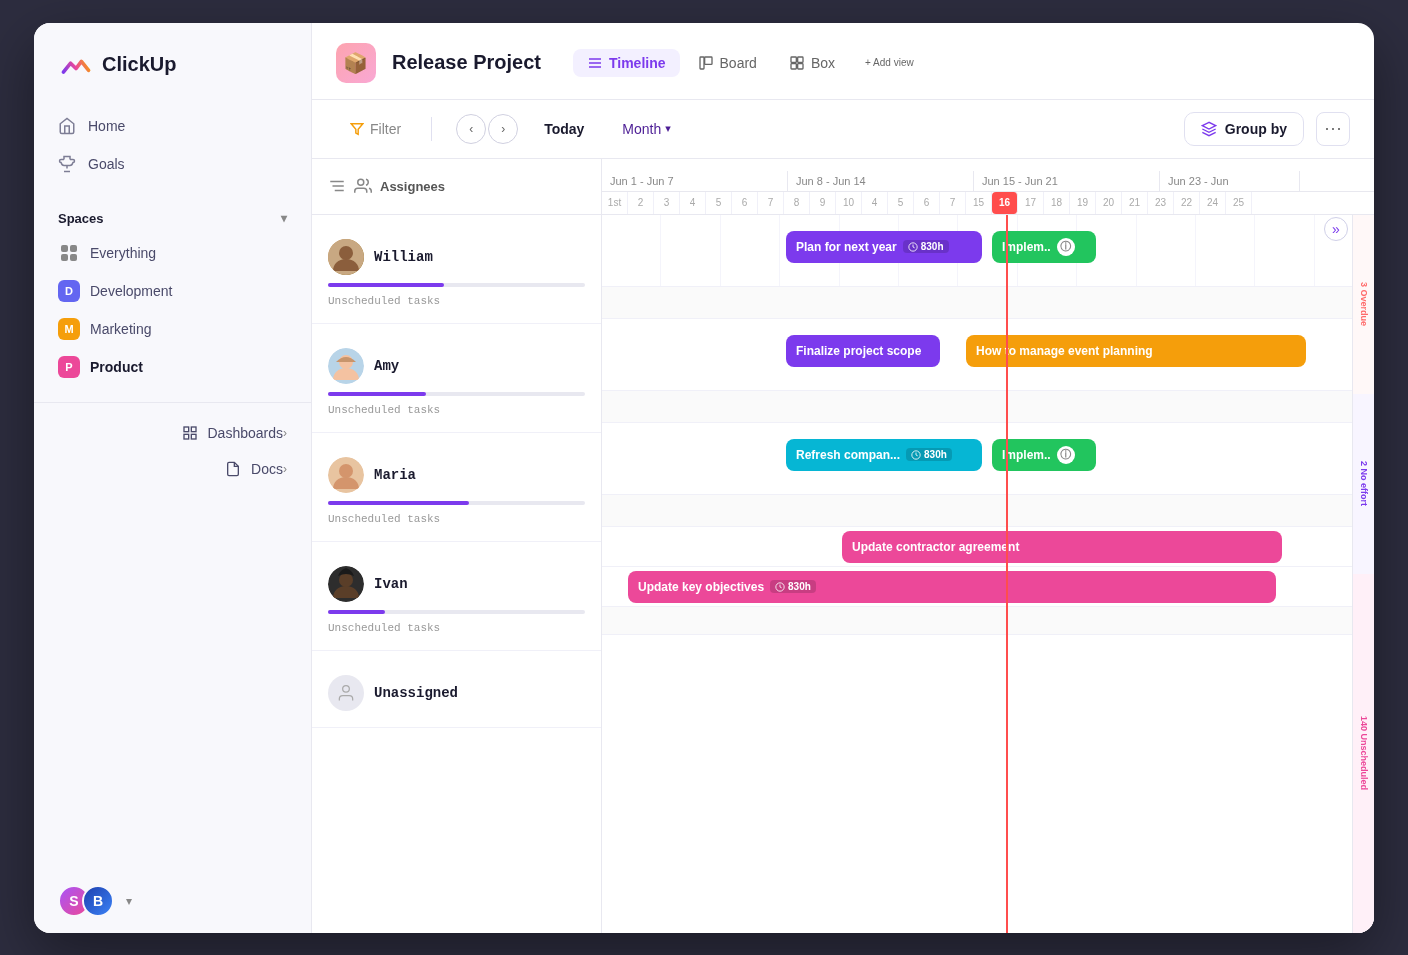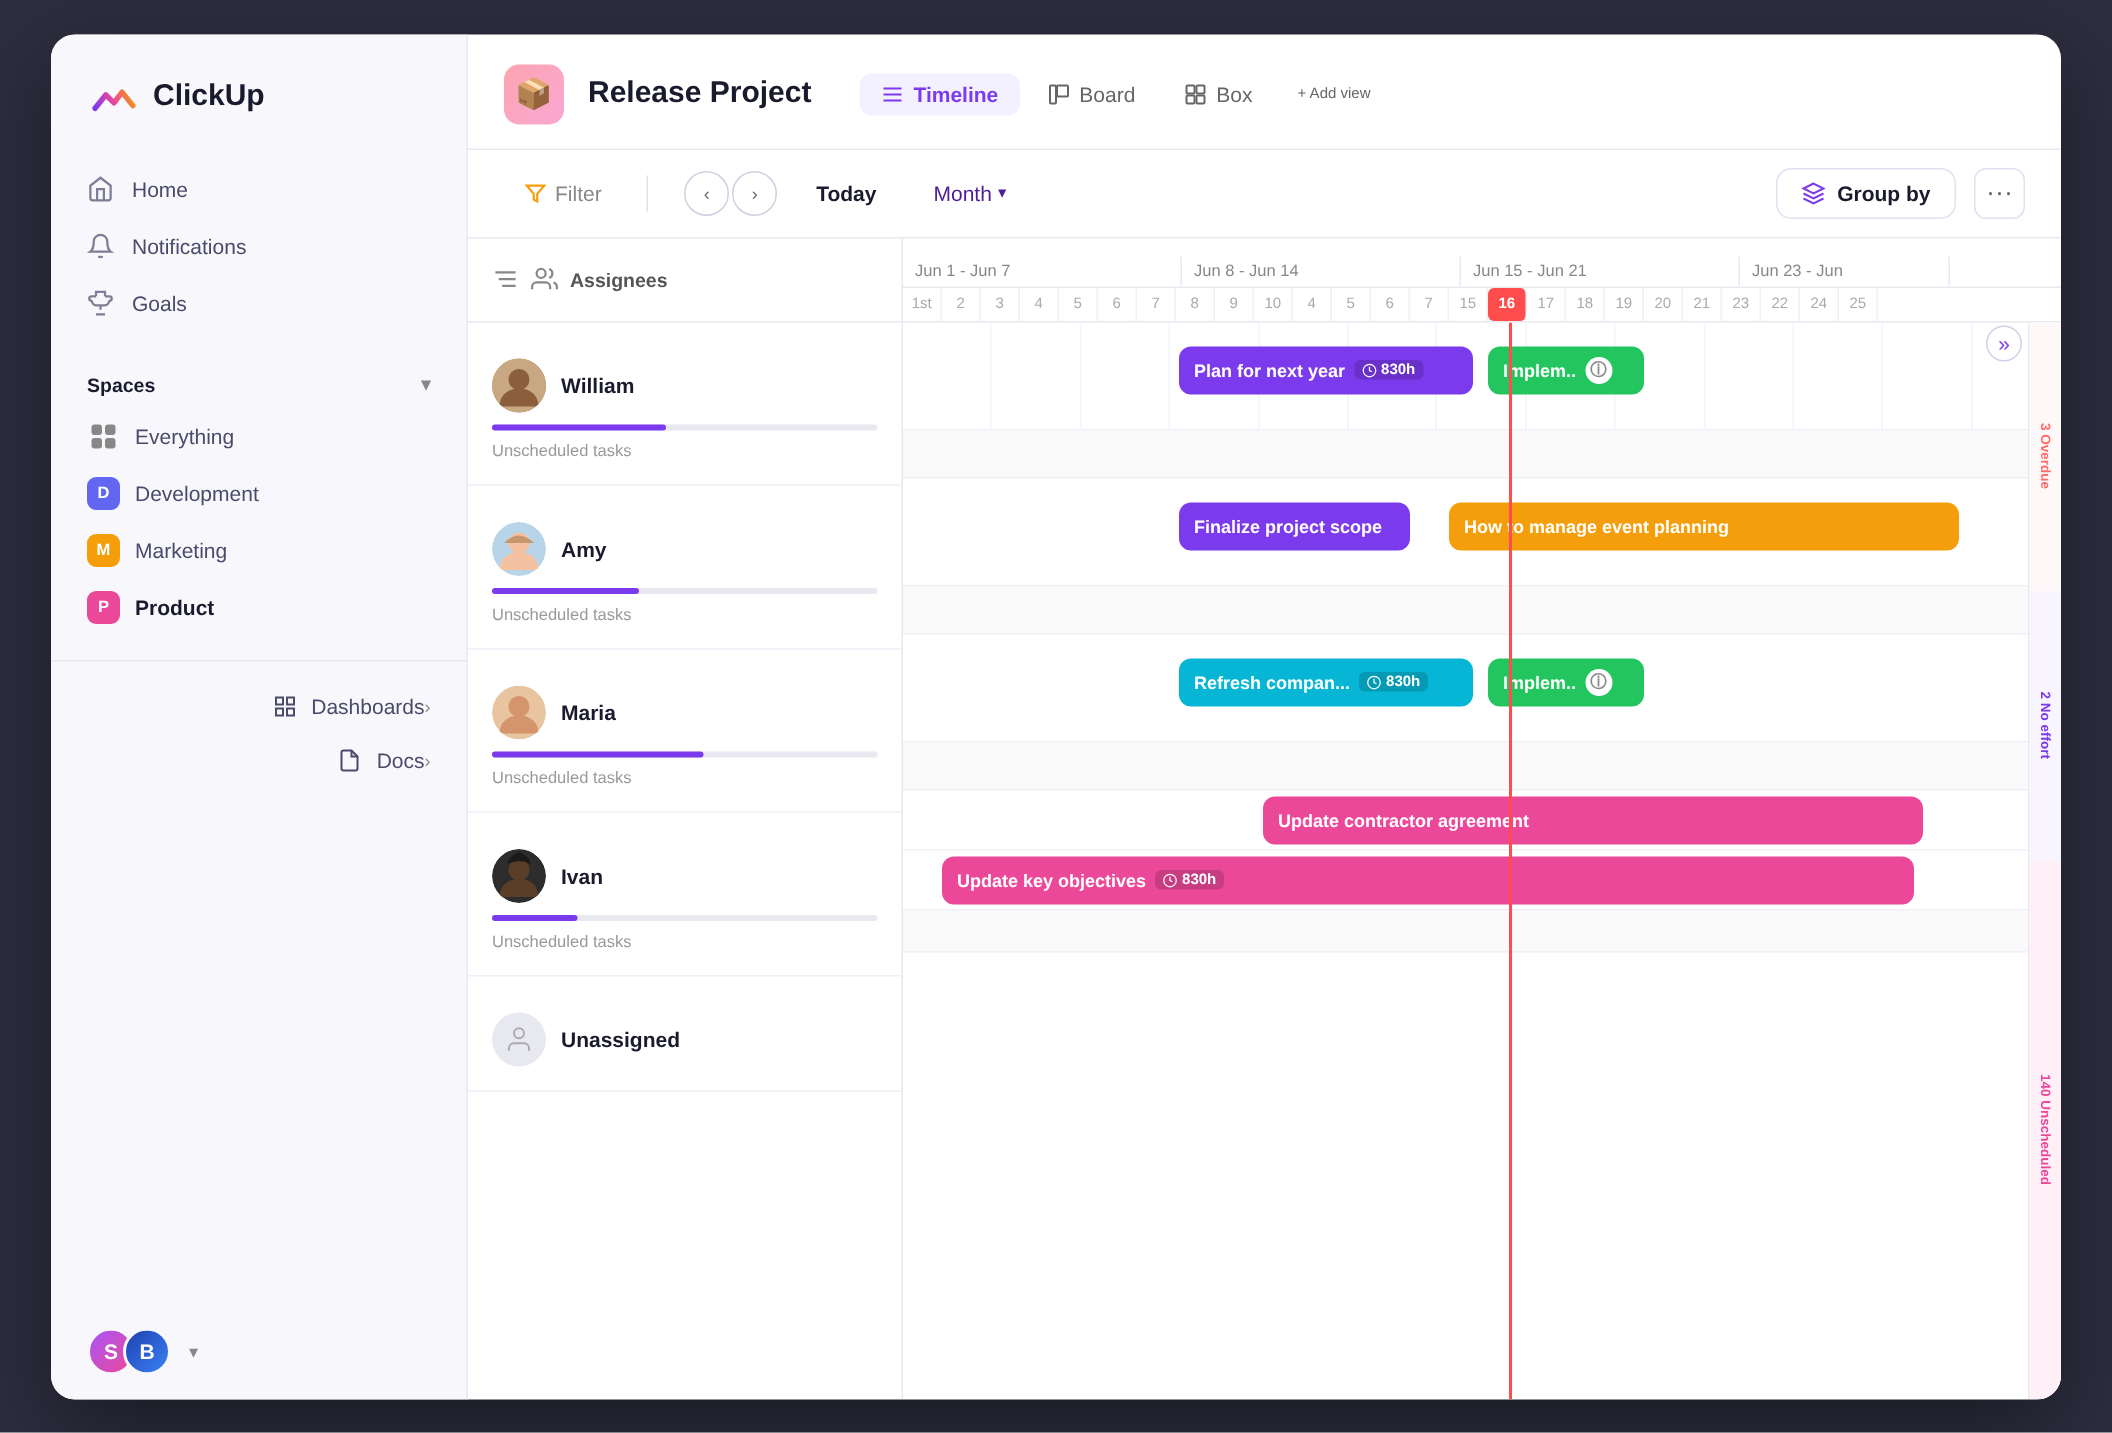--- a/index.html
+++ b/index.html
@@ -357,20 +357,21 @@
     }
     .gantt-body {
       flex: 1;
       overflow-y: auto;
       overflow-x: hidden;
       position: relative;
     }
     .assignee-row {
       padding: 24px 16px 8px 16px;
       border-bottom: 1px solid #f0f0f8;
+      font-family: Liberation Mono, monospace;
     }
     .assignee-info {
       display: flex;
       align-items: center;
       gap: 10px;
       margin-bottom: 8px;
     }
     .assignee-name {
       font-size: 14px;
       font-weight: 600;
@@ -464,27 +465,20 @@
       <span class="logo-text">ClickUp</span>
     </div>
 
     <div class="sidebar-nav">
       <div class="nav-item">
         <svg class="nav-icon" viewBox="0 0 24 24" fill="none" stroke="currentColor" stroke-width="2">
             <path d="M3 9l9-7 9 7v11a2 2 0 01-2 2H5a2 2 0 01-2-2z"></path>
             <polyline points="9 22 9 12 15 12 15 22"></polyline>
           </svg>
         <span>Home</span>
-      </div>
-      <div class="nav-item">
-        <svg class="nav-icon" viewBox="0 0 24 24" fill="none" stroke="currentColor" stroke-width="2">
-            <path d="M18 8A6 6 0 006 8c0 7-3 9-3 9h18s-3-2-3-9"></path>
-            <path d="M13.73 21a2 2 0 01-3.46 0"></path>
-          </svg>
-        <span>Notifications</span>
       </div>
       <div class="nav-item">
         <svg class="nav-icon" viewBox="0 0 24 24" fill="none" stroke="currentColor" stroke-width="2">
             <polyline points="8 6 8 2 16 2 16 6"></polyline>
             <line x1="12" y1="14" x2="12" y2="18"></line>
             <line x1="8" y1="22" x2="16" y2="22"></line>
             <path d="M8 6H4a2 2 0 000 4c.8 2.7 2.7 4 4 4h8c1.3 0 3.2-1.3 4-4a2 2 0 000-4h-4"></path>
           </svg>
         <span>Goals</span>
       </div>

